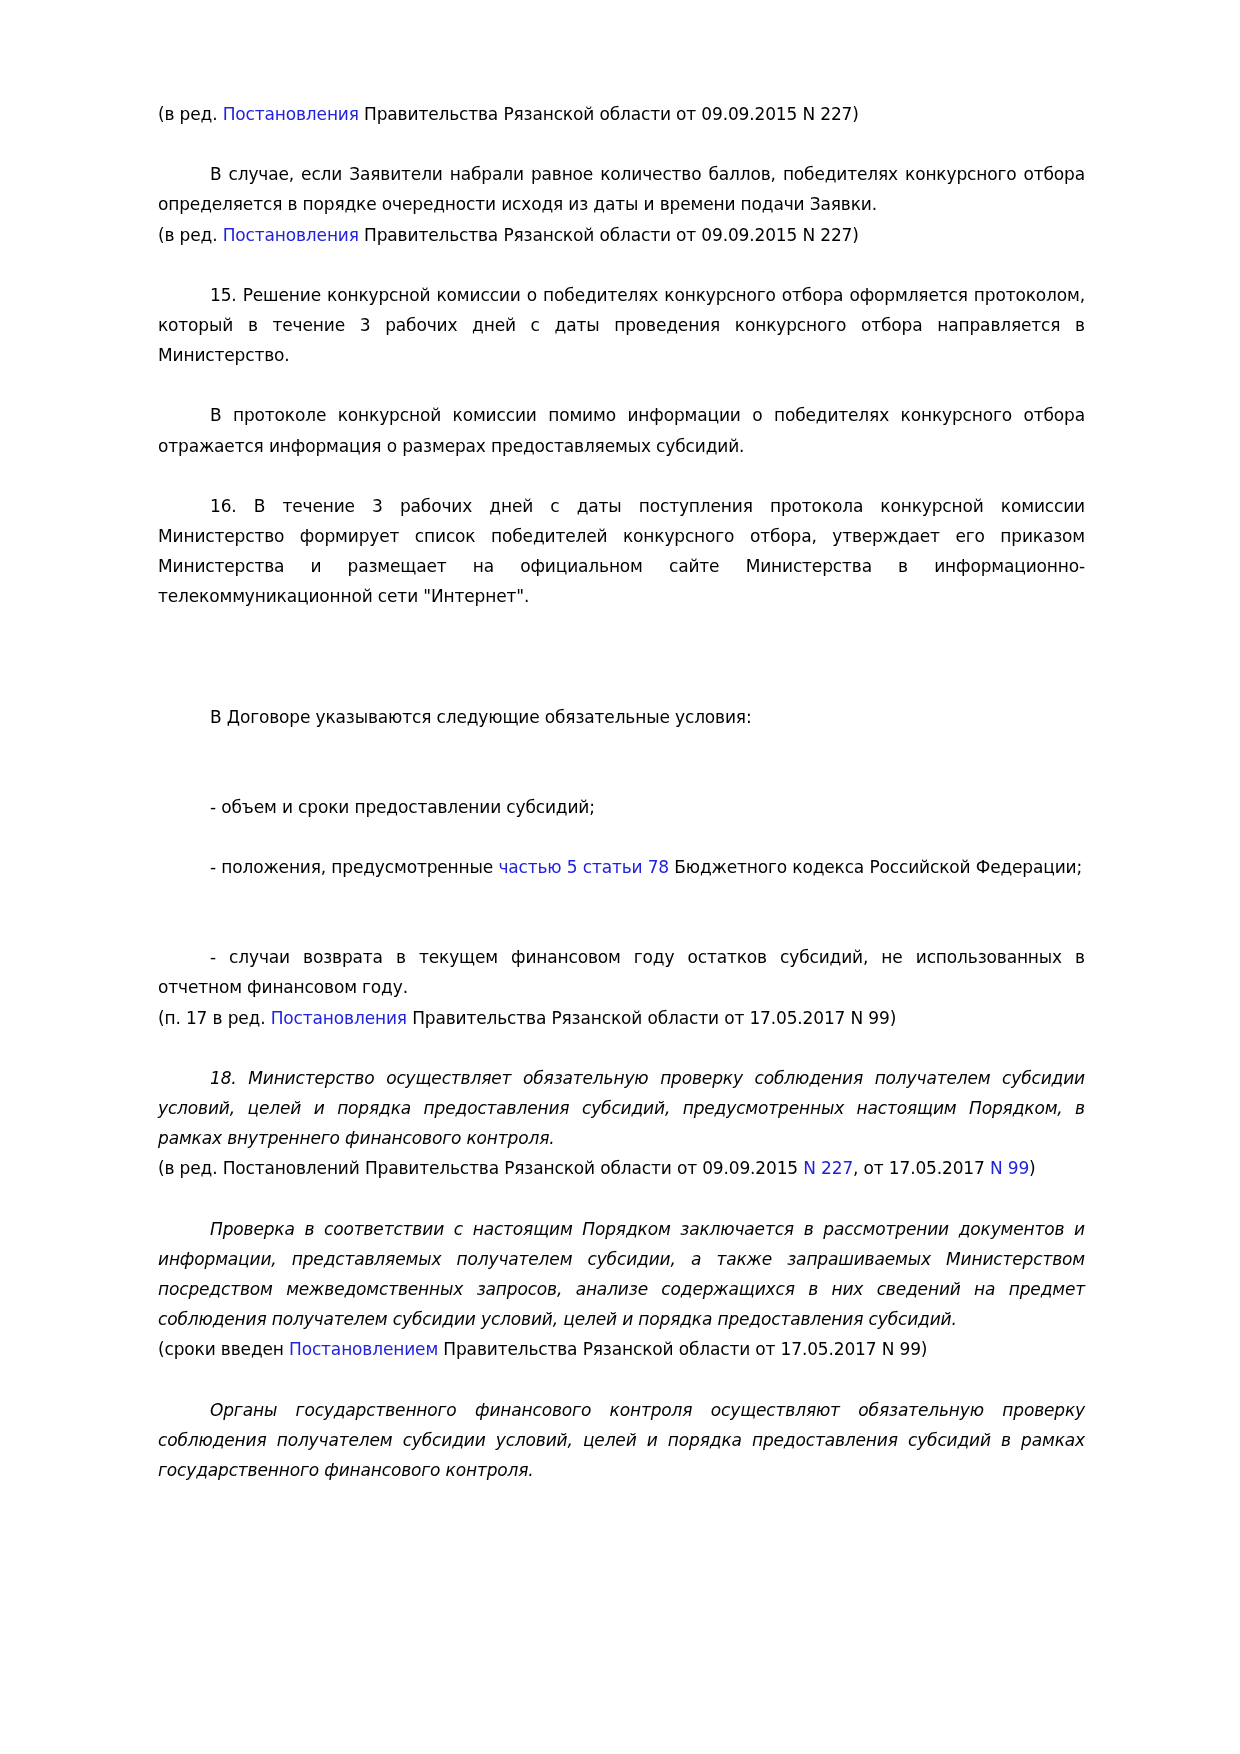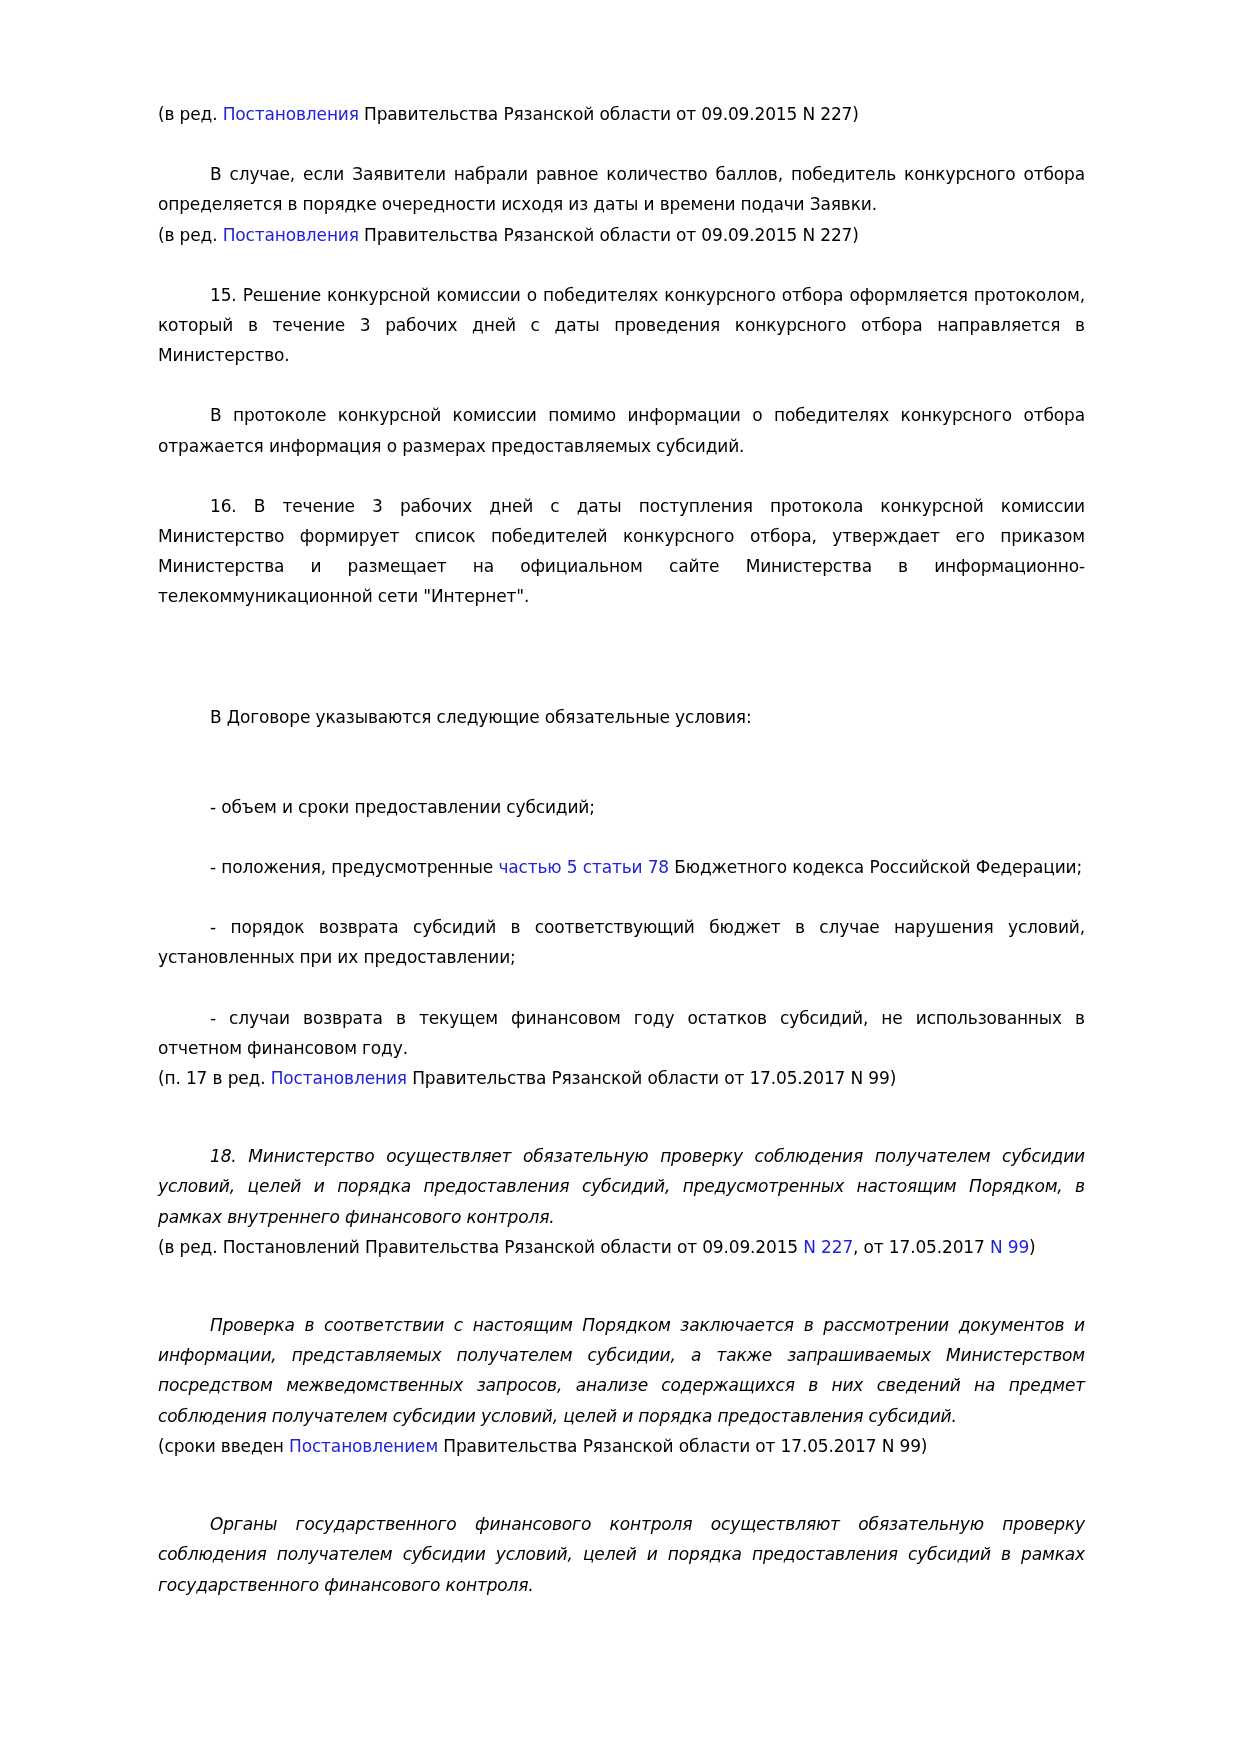--- a/index.html
+++ b/index.html
@@ -37,21 +37,20 @@
     hyphens: none;
   }
   p.ind {
     text-indent: 52px;
   }
   p.noind {
     text-indent: 0;
   }
   p.ital {
     font-style: italic;
-    margin-top: 18px;
   }
   p.nojust {
     text-align: left;
   }
   
   .gap {
     height: 30px;
   }
   a.ref {
     color: #2222dd;
@@ -61,21 +60,21 @@
 </head>
 <body>
 
 <div class="page">
   <div class="content">
 
     <p class="noind nojust"><span>(в ред. </span><a class="ref" href="#">Постановления</a><span> Правительства Рязанской области от 09.09.2015 N 227)</span></p>
 
     <div class="gap"></div>
 
-    <p class="ind">В случае, если Заявители набрали равное количество баллов, победитель конкурсного отбора определяется в порядке очередности исходя из даты и времени подачи Заявки.</p>
+    <p class="ind">В случае, если Заявители набрали равное количество баллов, победителях конкурсного отбора определяется в порядке очередности исходя из даты и времени подачи Заявки.</p>
 
     <p class="noind nojust"><span>(в ред. </span><a class="ref" href="#">Постановления</a><span> Правительства Рязанской области от 09.09.2015 N 227)</span></p>
 
     <div class="gap"></div>
 
     <p class="ind">15. Решение конкурсной комиссии о победителях конкурсного отбора оформляется протоколом, который в течение 3 рабочих дней с даты проведения конкурсного отбора направляется в Министерство.</p>
 
     <div class="gap"></div>
 
     <p class="ind">В протоколе конкурсной комиссии помимо информации о победителях конкурсного отбора отражается информация о размерах предоставляемых субсидий.</p>
@@ -100,21 +99,20 @@
     <div class="gap"></div>
 
     <p class="ind nojust">- объем и сроки предоставлении субсидий;</p>
 
     <div class="gap"></div>
 
     <p class="ind"><span>-  положения,  предусмотренные  </span><a class="ref" href="#">частью  5  статьи  78</a><span>  Бюджетного  кодекса  Российской Федерации;</span></p>
 
     <div class="gap"></div>
 
-    <p class="ind">- порядок возврата субсидий в соответствующий бюджет в случае нарушения условий, установленных при их предоставлении;</p>
 
     <div class="gap"></div>
 
     <p class="ind">- случаи возврата в текущем финансовом году остатков субсидий, не использованных в отчетном финансовом году.</p>
 
     <p class="noind nojust"><span>(п. 17 в ред. </span><a class="ref" href="#">Постановления</a><span> Правительства Рязанской области от 17.05.2017 N 99)</span></p>
 
     <div class="gap"></div>
 
     <p class="ind ital">18. Министерство осуществляет обязательную проверку соблюдения получателем субсидии условий, целей и порядка предоставления субсидий, предусмотренных настоящим Порядком, в рамках внутреннего финансового контроля.</p>

